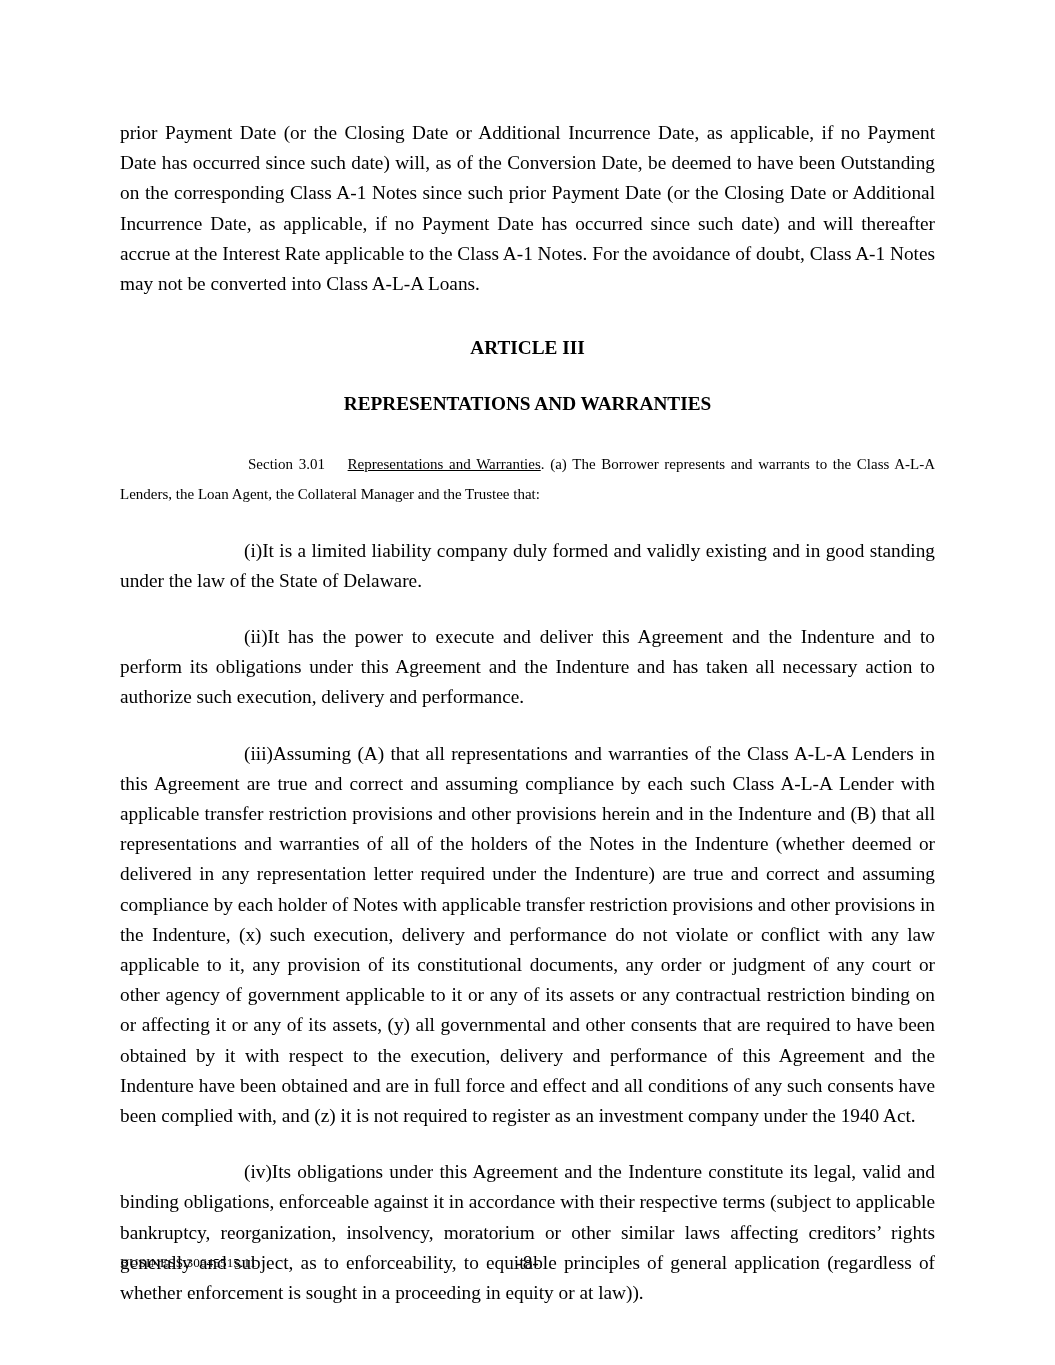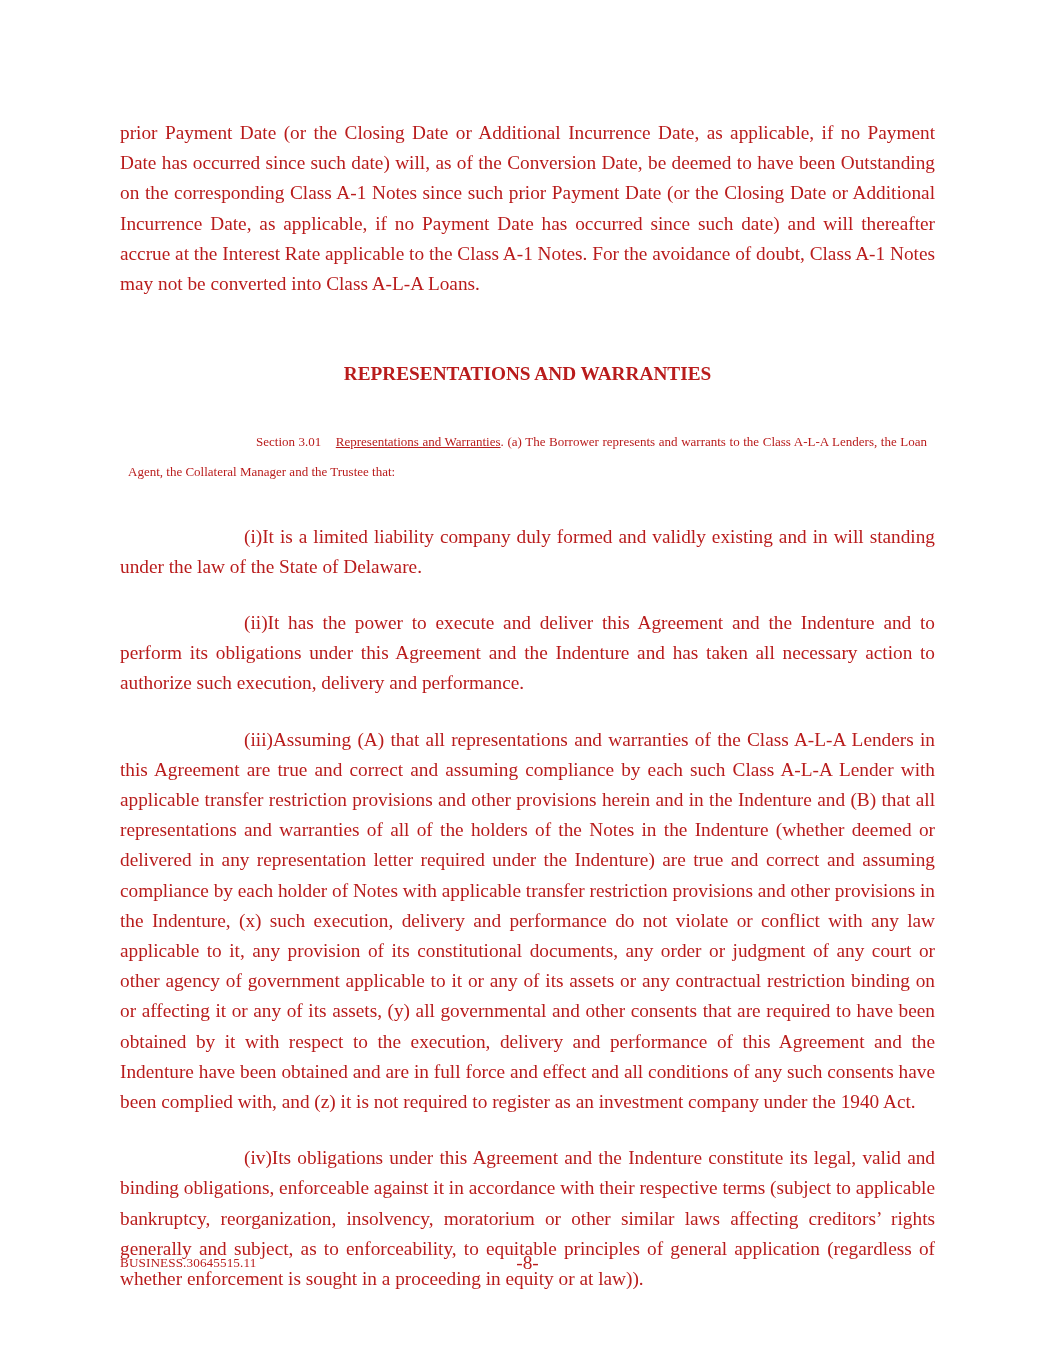--- a/index.html
+++ b/index.html
@@ -6,21 +6,21 @@
     margin: 0;
     padding: 0;
     background: #ffffff;
   }
   .page {
     position: relative;
     width: 1055px;
     height: 1365px;
     background: #ffffff;
     font-family: "Liberation Serif", serif;
-    color: #b91c1c;
+    color: #000000;
     box-sizing: border-box;
   }
   .content {
     position: absolute;
     left: 120px;
     top: 118px;
     width: 815px;
   }
   p.body {
     font-size: 19.3px;
@@ -36,24 +36,24 @@
     text-align: center;
     font-weight: bold;
     font-size: 19.3px;
     line-height: 30px;
     margin: 0;
   }
   .gap-26 { height: 26px; }
   .gap-30 { height: 30px; }
   .gap-34 { height: 34px; }
   .section-para {
-    font-size: 13px;
+    font-size: 15px;
     line-height: 30.2px;
     text-align: justify;
-    margin: 8px;
+    margin: 0;
     text-indent: 128px;
   }
   .u {
     text-decoration: underline;
   }
   .sub-block {
     font-size: 19.3px;
     line-height: 30.2px;
     text-align: justify;
     margin: 0;
@@ -85,32 +85,33 @@
 <body>
 
 <div class="page">
 
   <div class="content">
 
     <p class="body first">prior Payment Date (or the Closing Date or Additional Incurrence Date, as applicable, if no Payment Date has occurred since such date) will, as of the Conversion Date, be deemed to have been Outstanding on the corresponding Class A-1 Notes since such prior Payment Date (or the Closing Date or Additional Incurrence Date, as applicable, if no Payment Date has occurred since such date) and will thereafter accrue at the Interest Rate applicable to the Class A-1 Notes. For the avoidance of doubt, Class A-1 Notes may not be converted into Class A-L-A Loans.</p>
 
     <div class="gap-34"></div>
 
+    <p class="article-heading">ARTICLE III</p>
 
     <div class="gap-26"></div>
 
     <p class="article-heading">REPRESENTATIONS AND WARRANTIES</p>
 
     <div class="gap-30"></div>
 
     <p class="section-para"><span>Section 3.01</span>&nbsp;&nbsp;&nbsp;&nbsp;<span class="u">Representations and Warranties</span><span>. (a) The Borrower represents and warrants to the Class A-L-A Lenders, the Loan Agent, the Collateral Manager and the Trustee that:</span></p>
 
     <div class="gap-26"></div>
 
-    <p class="sub-block"><span class="num">(i)</span><span>It is a limited liability company duly formed and validly existing and in will standing under the law of the State of Delaware.</span></p>
+    <p class="sub-block"><span class="num">(i)</span><span>It is a limited liability company duly formed and validly existing and in good standing under the law of the State of Delaware.</span></p>
 
     <div class="gap-26"></div>
 
     <p class="sub-block"><span class="num">(ii)</span><span>It has the power to execute and deliver this Agreement and the Indenture and to perform its obligations under this Agreement and the Indenture and has taken all necessary action to authorize such execution, delivery and performance.</span></p>
 
     <div class="gap-26"></div>
 
     <p class="sub-block"><span class="num">(iii)</span><span>Assuming (A) that all representations and warranties of the Class A-L-A Lenders in this Agreement are true and correct and assuming compliance by each such Class A-L-A Lender with applicable transfer restriction provisions and other provisions herein and in the Indenture and (B) that all representations and warranties of all of the holders of the Notes in the Indenture (whether deemed or delivered in any representation letter required under the Indenture) are true and correct and assuming compliance by each holder of Notes with applicable transfer restriction provisions and other provisions in the Indenture, (x) such execution, delivery and performance do not violate or conflict with any law applicable to it, any provision of its constitutional documents, any order or judgment of any court or other agency of government applicable to it or any of its assets or any contractual restriction binding on or affecting it or any of its assets, (y) all governmental and other consents that are required to have been obtained by it with respect to the execution, delivery and performance of this Agreement and the Indenture have been obtained and are in full force and effect and all conditions of any such consents have been complied with, and (z) it is not required to register as an investment company under the 1940 Act.</span></p>
 
     <div class="gap-26"></div>

